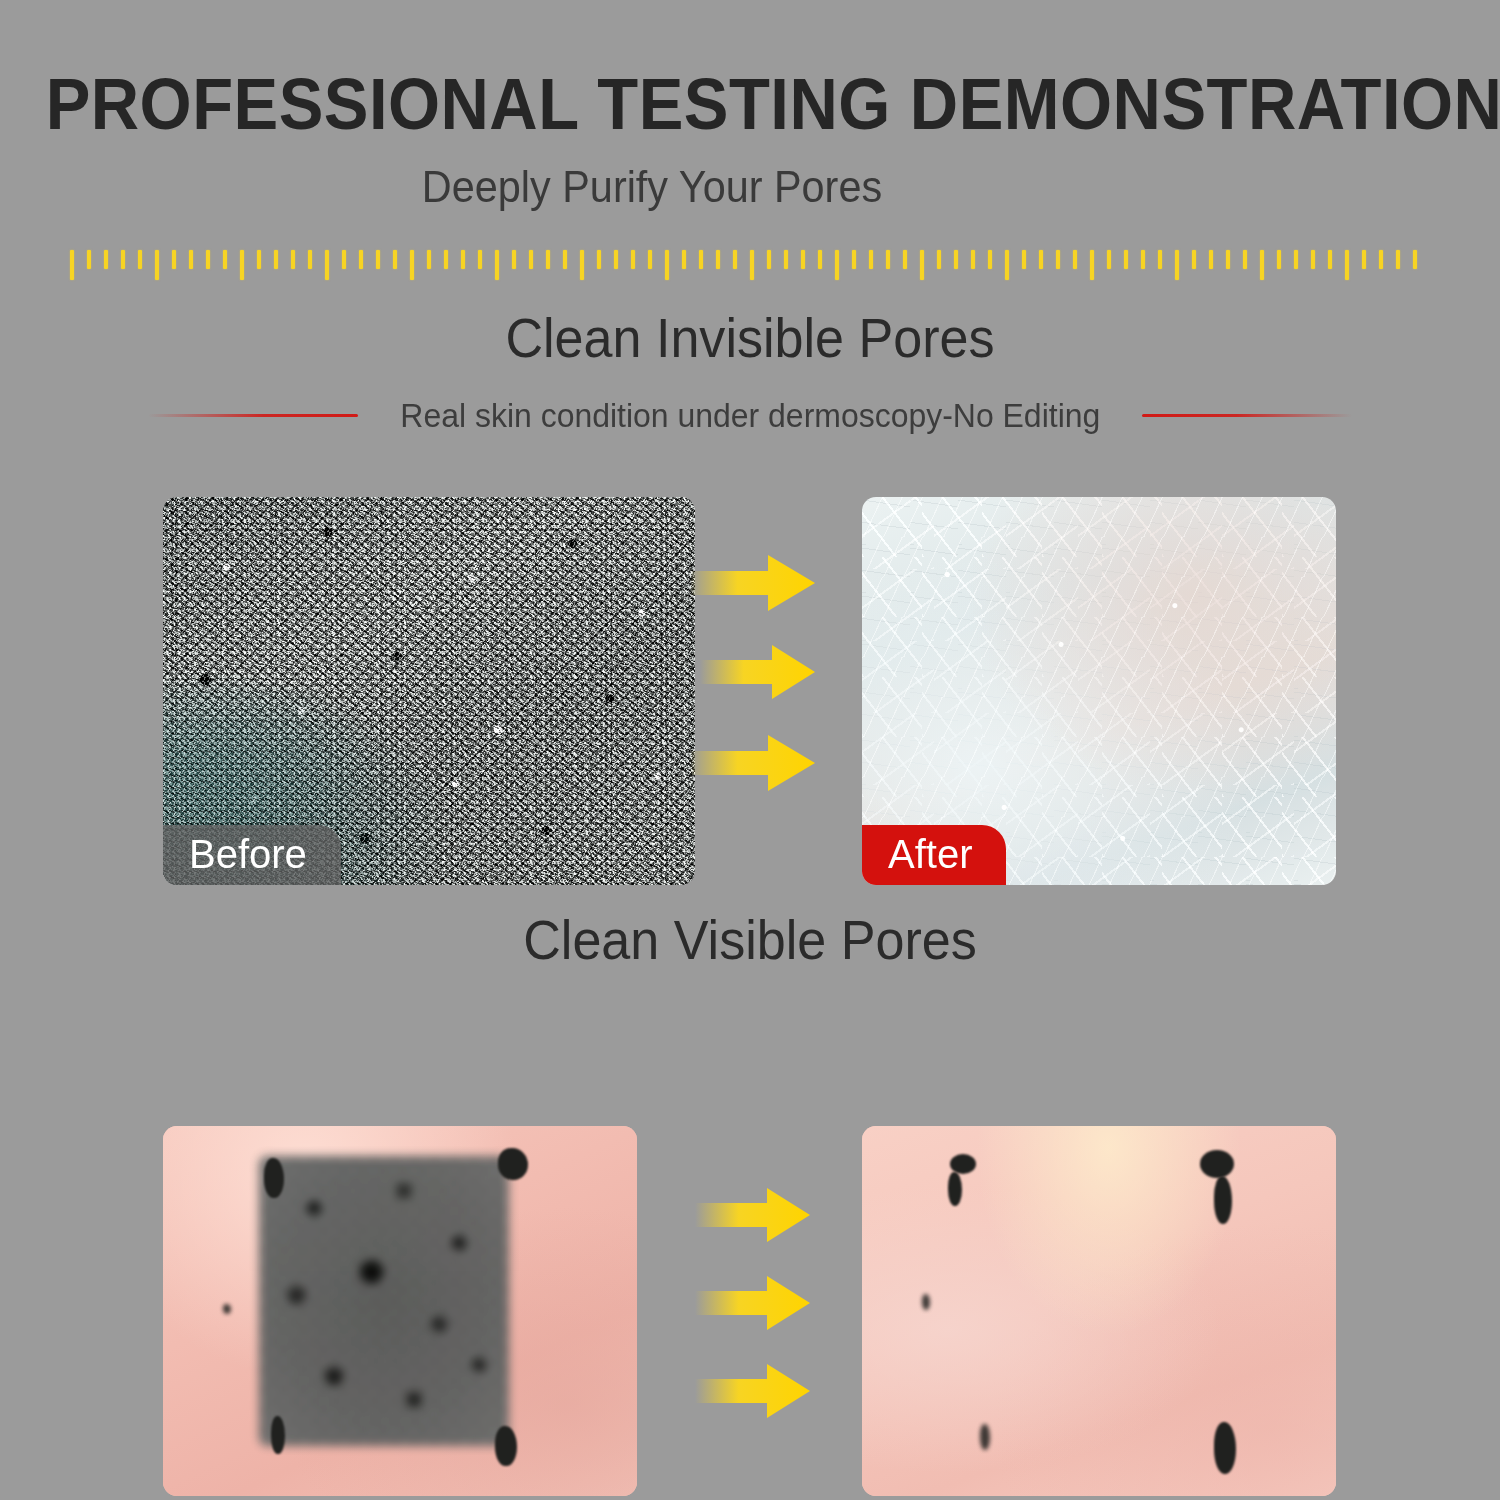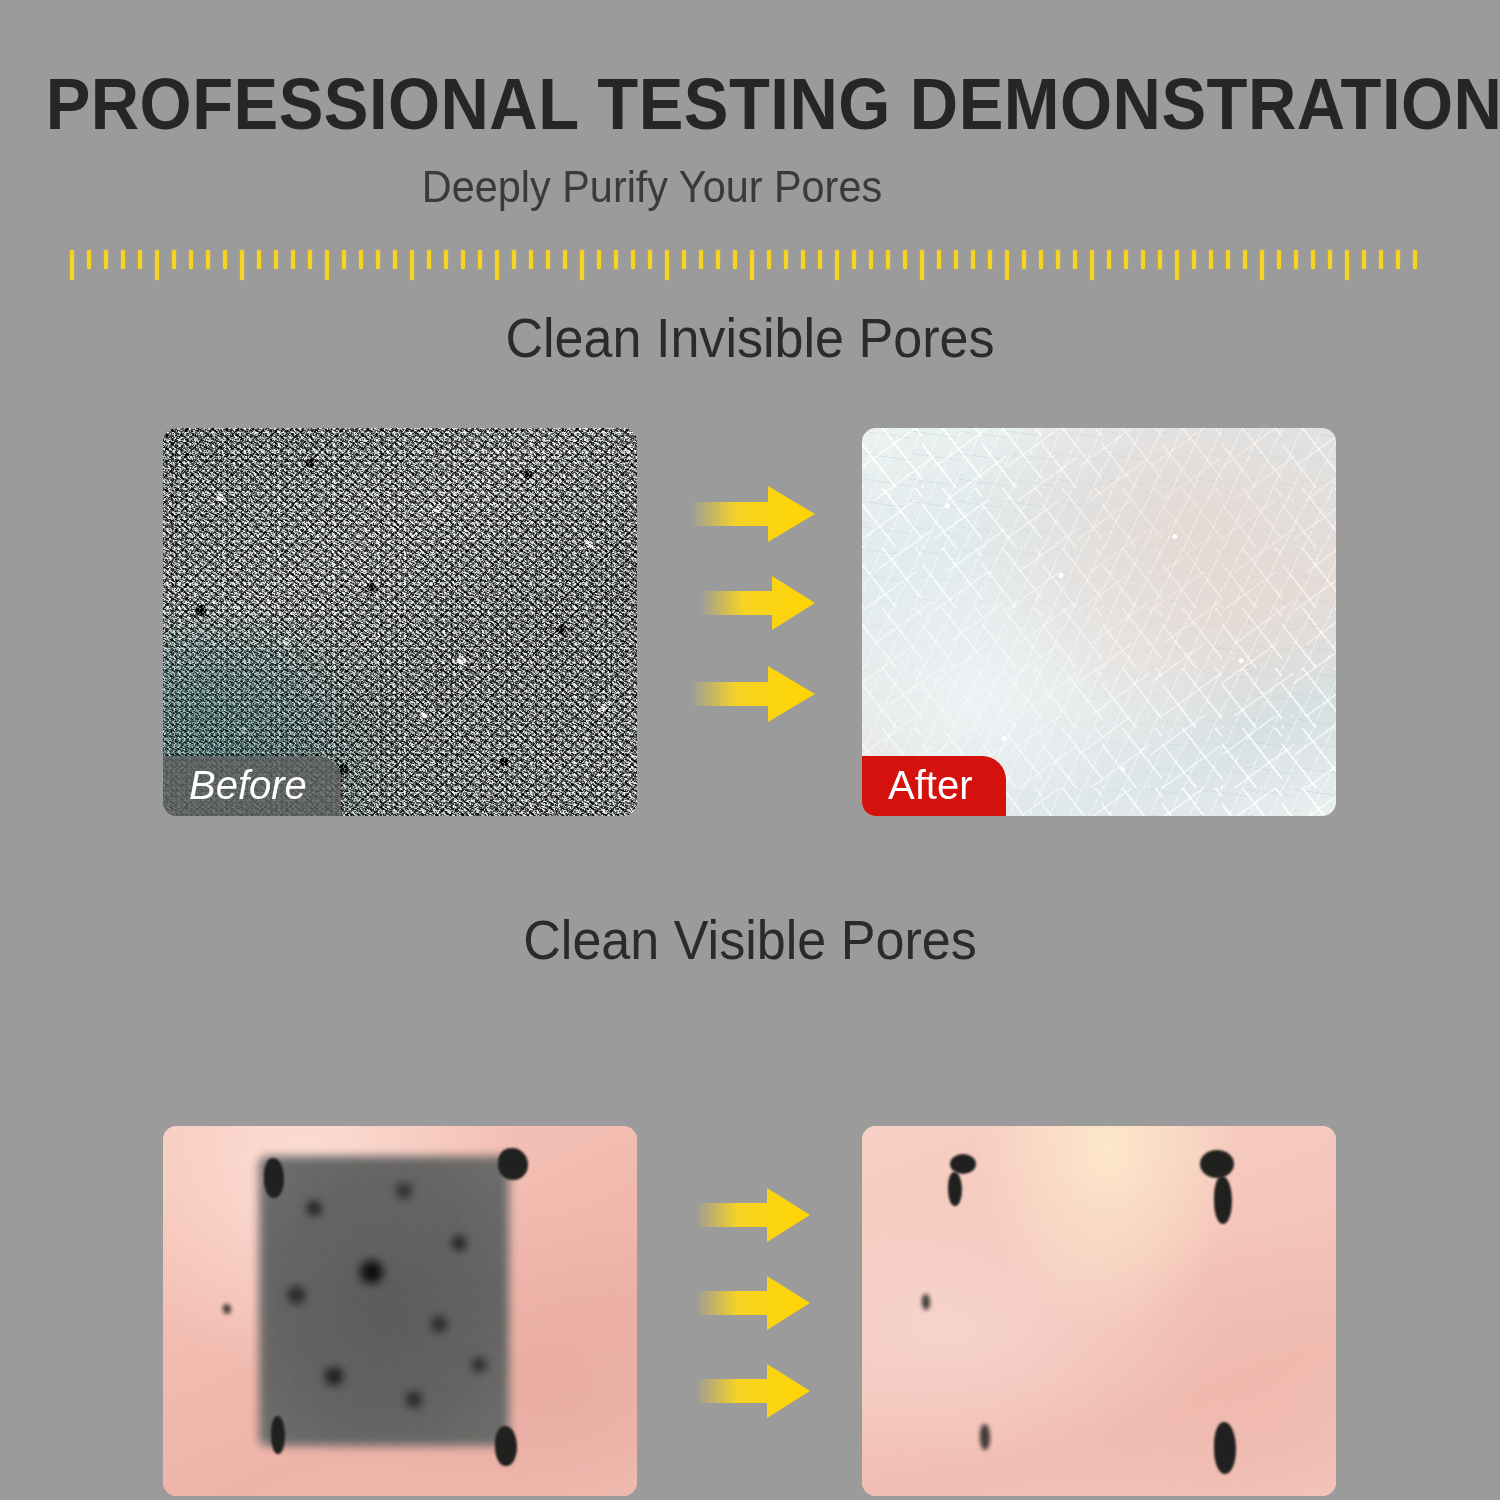--- a/index.html
+++ b/index.html
@@ -345,24 +345,29 @@
     <span class="tick short" style="left: 1258px;"></span>
     <span class="tick long" style="left: 1275px;"></span>
     <span class="tick short" style="left: 1292px;"></span>
     <span class="tick short" style="left: 1309px;"></span>
     <span class="tick short" style="left: 1326px;"></span>
     <span class="tick short" style="left: 1343px;"></span>
   </div>
 
 <div class="section" style="top:310px;">
   <h2 class="section-title">Clean Invisible Pores</h2>
+  <div class="caption-row">
+    <span class="cap-line left"></span>
+    <span class="cap-text">Real skin condition under dermoscopy-No Editing</span>
+    <span class="cap-line right"></span>
+  </div>
 
   <div class="panels" style="height:400px;">
 
-    <div class="panel" style="left:163px; top:62px; width:474px; height:388px;font-style:italic;">
+    <div class="panel" style="left:163px; top:62px; width:532px; height:388px;">
       <div class="panel-img tex-dermo-before"></div>
       <div class="badge before">Before</div>
     </div>
 
     <div class="arrows" style="left:690px; top:118px; width:130px; height:280px;">
       <svg class="arrow" style="left:0; top:0;" width="125" height="60" viewBox="0 0 125 60">
         <defs>
           <linearGradient id="ag1" x1="0" y1="0" x2="1" y2="0">
             <stop offset="0%" stop-color="#f7d423" stop-opacity="0"></stop>
             <stop offset="38%" stop-color="#f7d423" stop-opacity="1"></stop>

